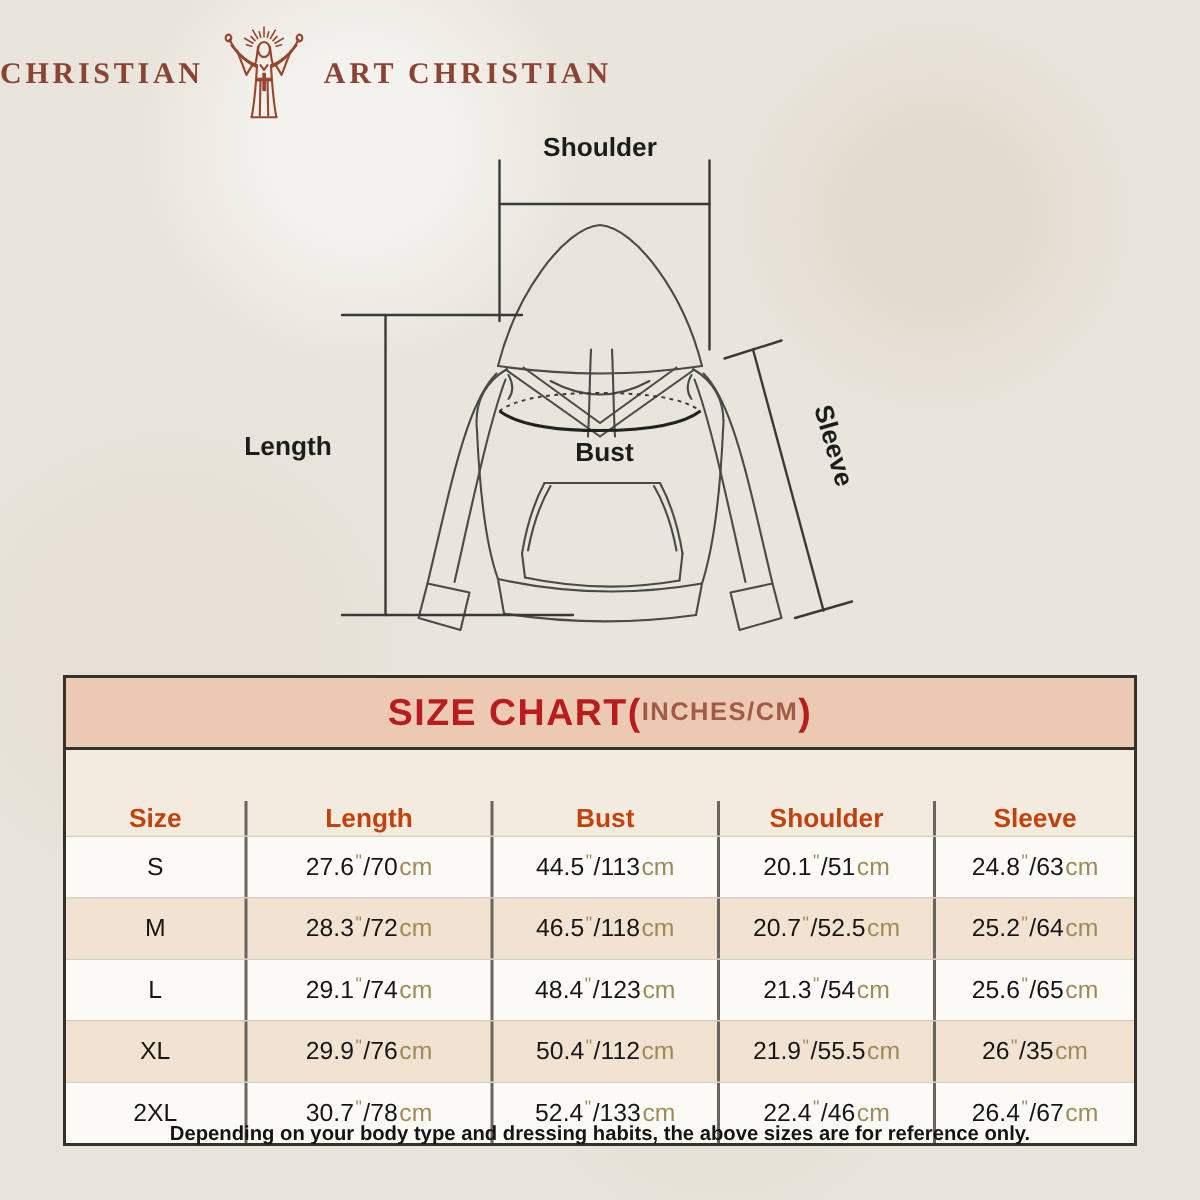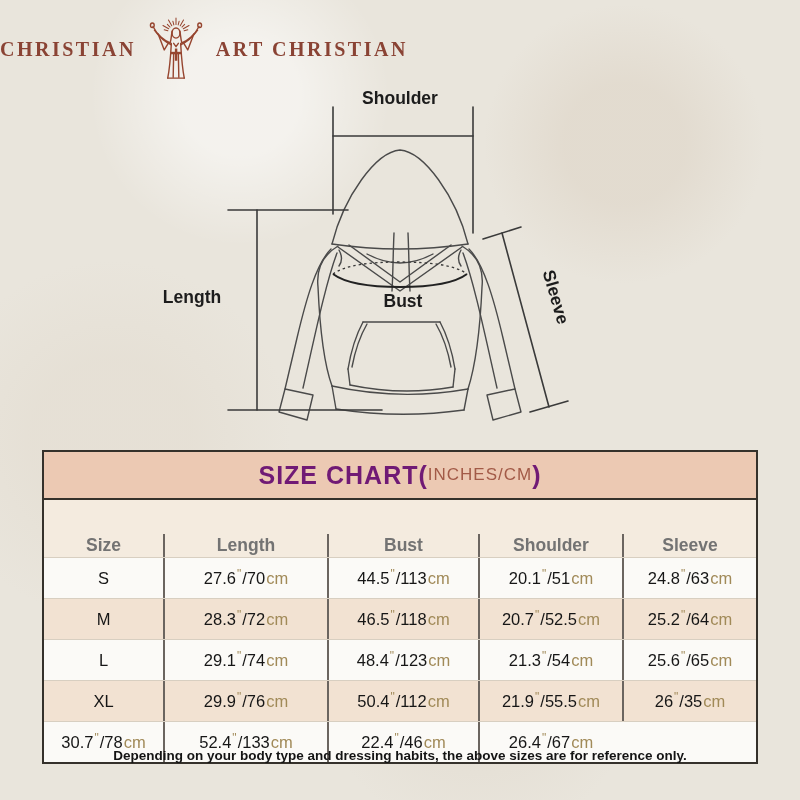--- a/index.html
+++ b/index.html
@@ -23,28 +23,28 @@
 
   
   .diagram{position:absolute;left:130px;top:88px;width:540px;height:356px;}
   .diagram text{font-family:"Liberation Sans",sans-serif;font-size:17.5px;font-weight:700;fill:#1c1c1c;}
 
   
   .table{position:absolute;left:42px;top:450px;width:716px;
          border:2px solid #35312b;background:#fbfaf7;box-sizing:border-box;}
   .band{height:46px;background:#ecc9b3;border-bottom:2px solid #35312b;
         display:flex;align-items:center;justify-content:center;white-space:nowrap;}
-  .band .big{font-size:25px;font-weight:700;letter-spacing:1px;color:#701a75;}
-  .band .small{font-size:17px;font-weight:400;letter-spacing:1px;color:#a25a47;}
+  .band .big{font-size:25px;font-weight:700;letter-spacing:1px;color:#b91c1c;}
+  .band .small{font-size:17px;font-weight:700;letter-spacing:1px;color:#a25a47;}
   .grid{display:grid;grid-template-columns:119px 164px 151px 144px 134px;}
   .cell{display:flex;align-items:center;justify-content:center;box-sizing:border-box;
         border-left:2px solid #6b6560;white-space:nowrap;}
   .cell:first-child{border-left:none;}
   .header-row{height:57px;background:#f4ebdf;}
-  .header-row .cell{font-size:17.5px;font-weight:700;color:#737373;margin-top:34px;}
+  .header-row .cell{font-size:17.5px;font-weight:700;color:#c2410c;margin-top:34px;}
   .row{height:40px;background:#fbfaf7;border-top:1px solid #d8cfc1;}
   .row.alt{background:#f2e2d2;}
   .row .cell{font-size:16.5px;color:#161616;}
   .size-label{font-size:17px;}
   .u{color:#a18a58;}
   .u.inch{font-size:12px;position:relative;top:-4px;margin:0 1px 0 1px;}
   .u.cm{margin-left:1px;}
 
   
   .footer{position:absolute;left:0;top:748px;width:100%;text-align:center;
@@ -291,20 +291,21 @@
       <div class="cell">
           <span>26</span>
           <span class="u inch">"</span>
           <span>/</span>
           <span>35</span>
           <span class="u cm">cm</span>
         </div>
     </div>
 
     <div class="grid row">
+      <div class="cell size-label">2XL</div>
       <div class="cell">
           <span>30.7</span>
           <span class="u inch">"</span>
           <span>/</span>
           <span>78</span>
           <span class="u cm">cm</span>
         </div>
       <div class="cell">
           <span>52.4</span>
           <span class="u inch">"</span>

